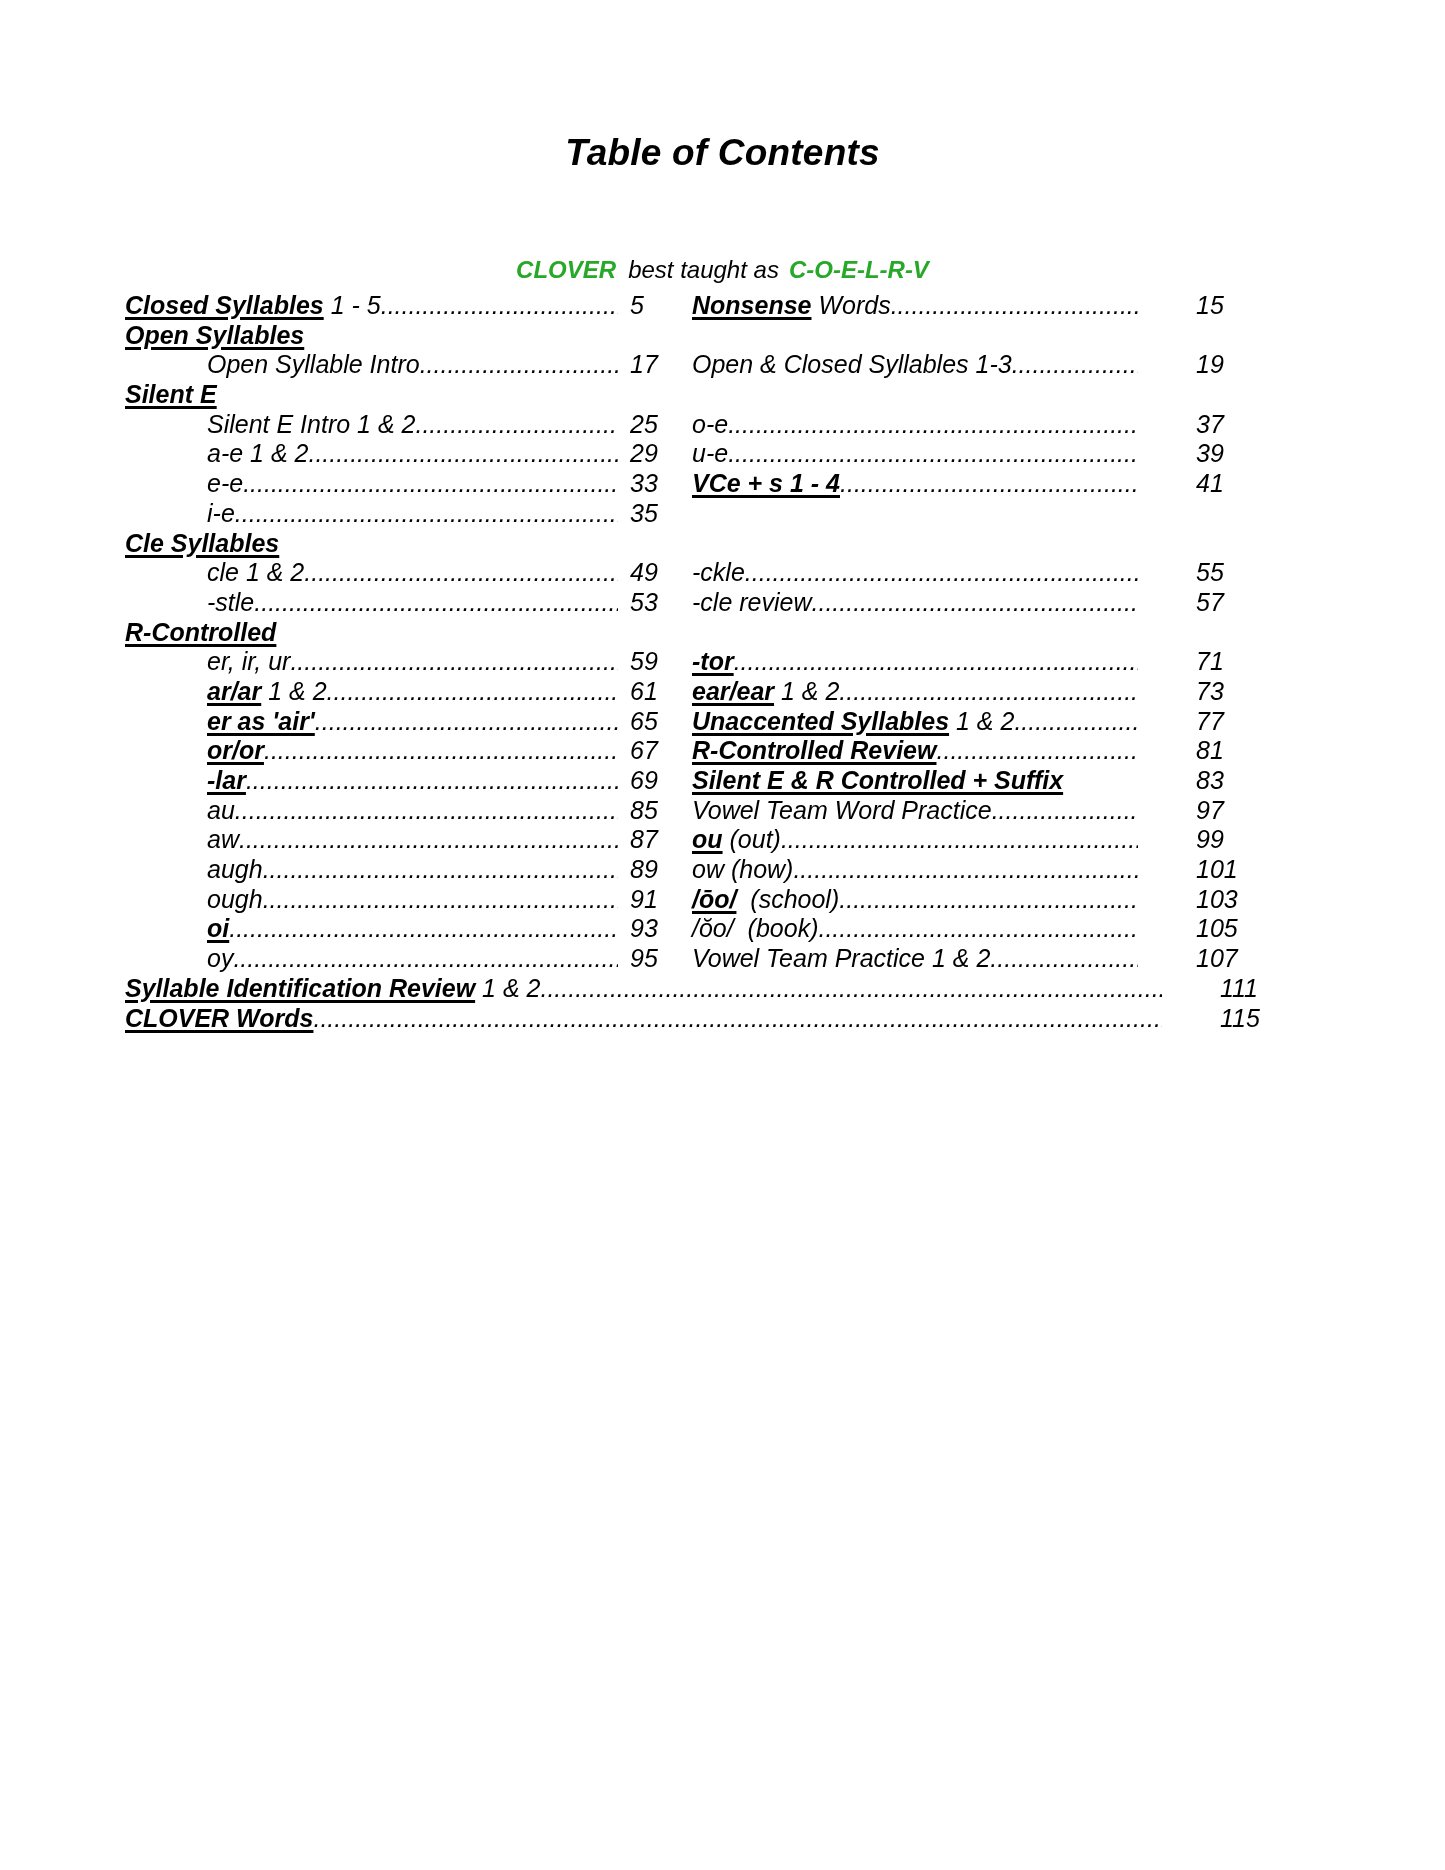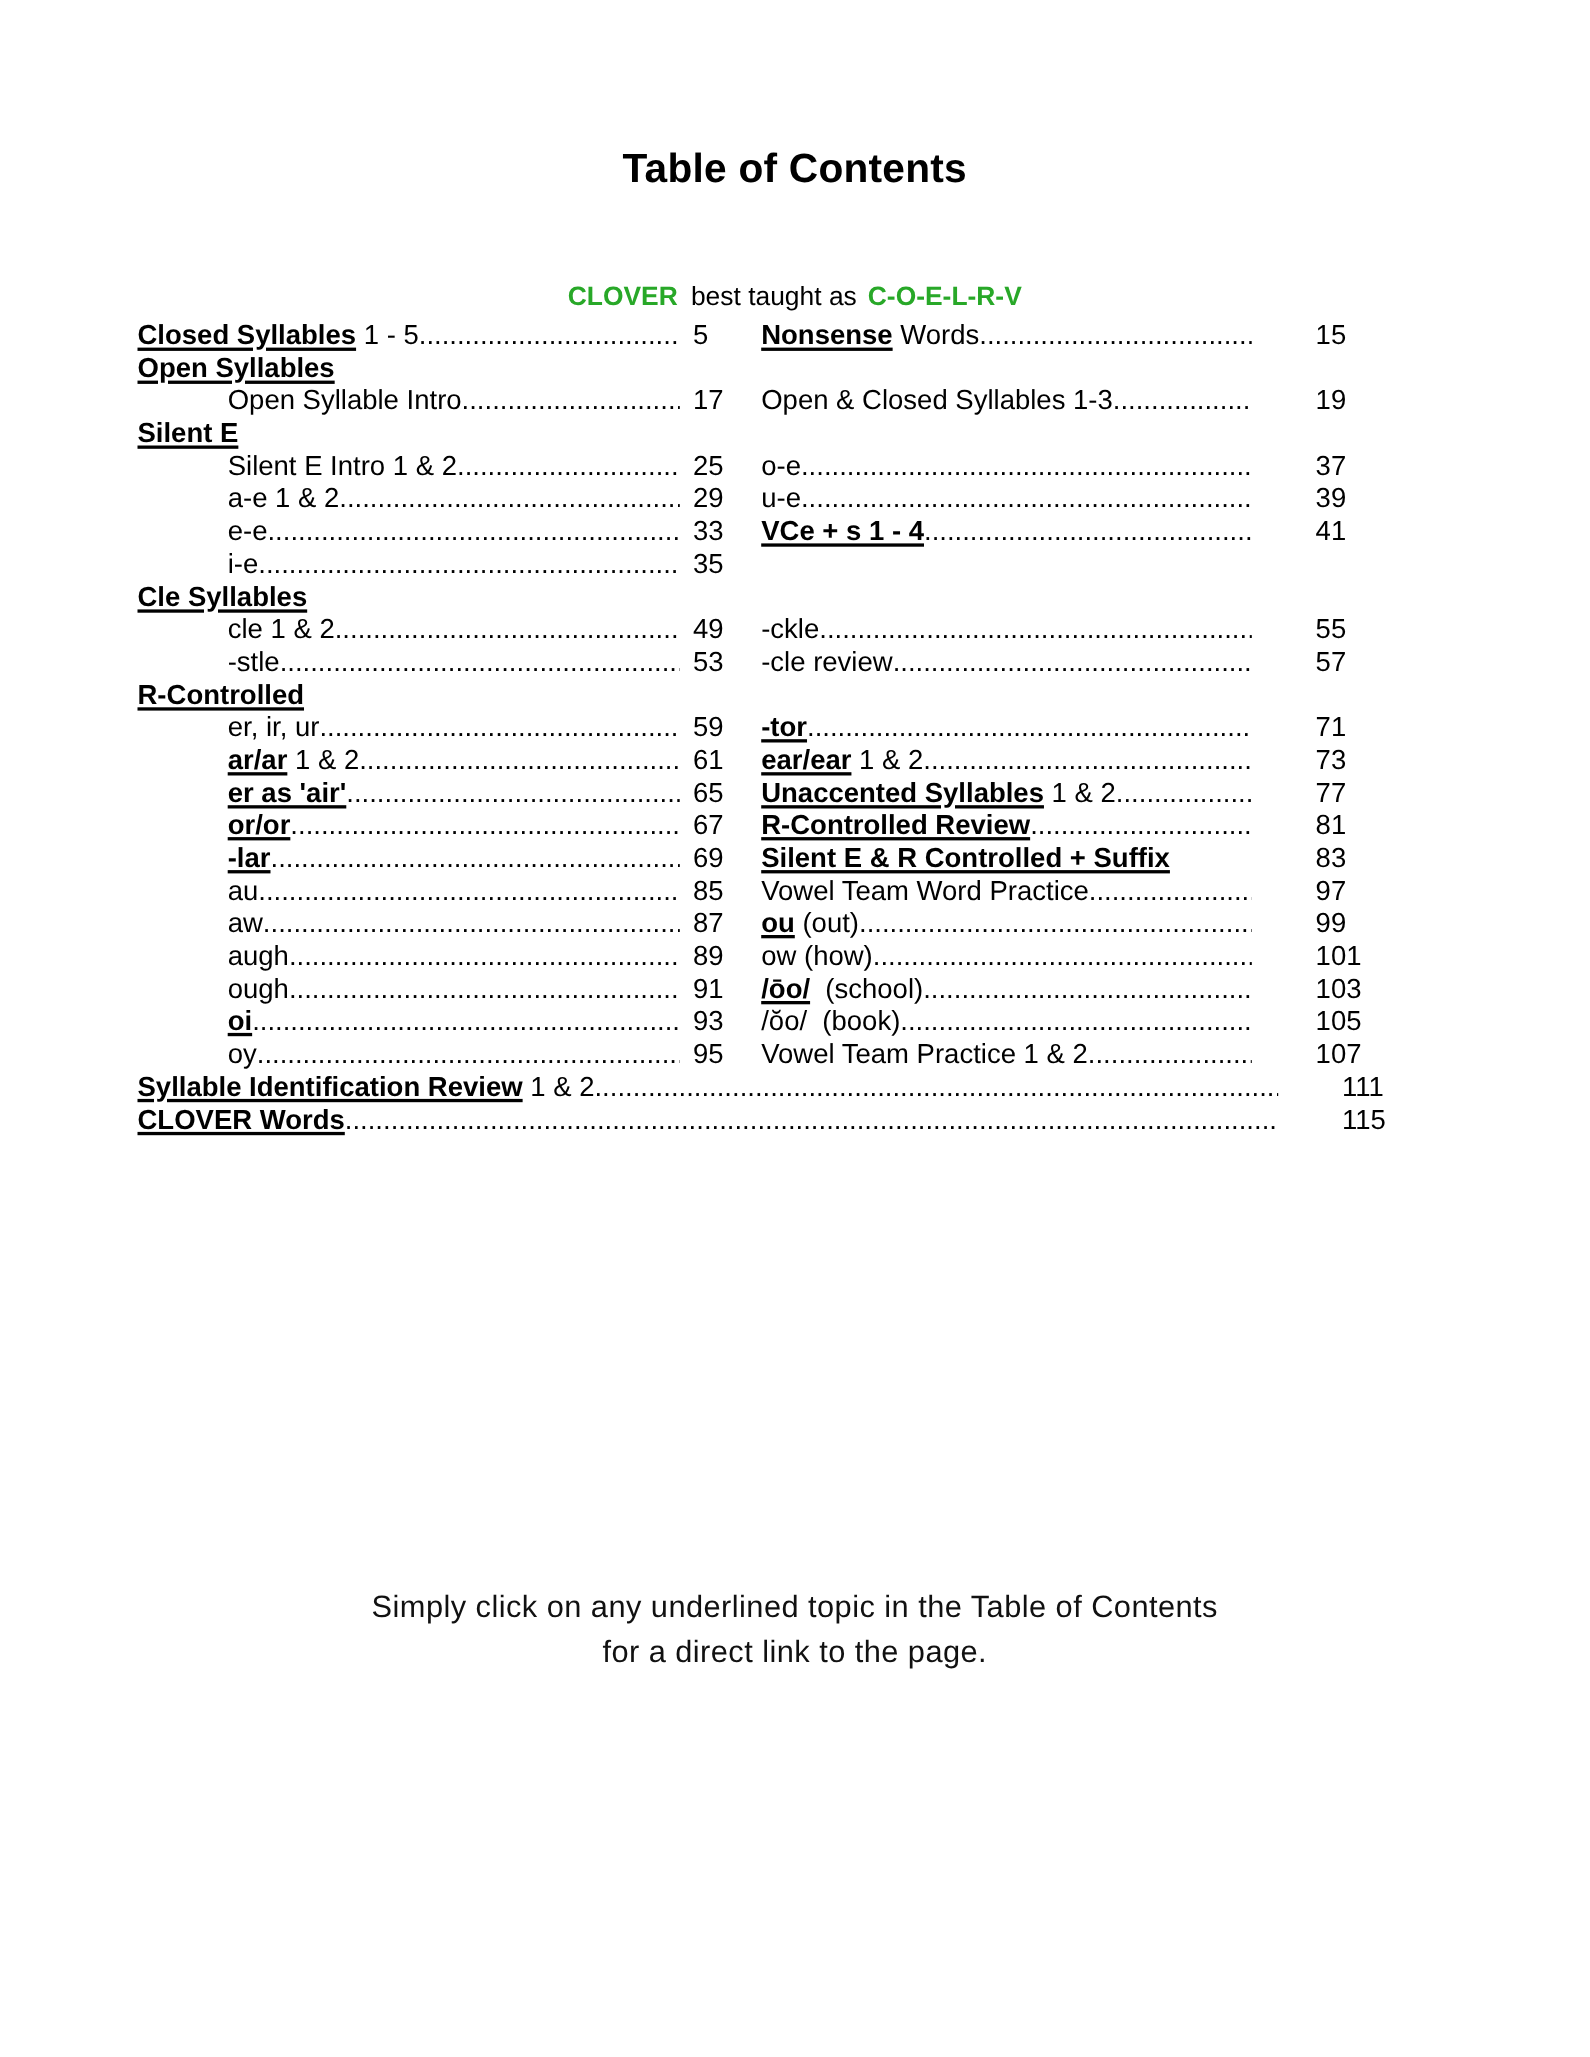--- a/index.html
+++ b/index.html
@@ -1,17 +1,17 @@
 <!DOCTYPE html>
 <html style="--accent-green: #28a828;"><head>
 <meta charset="utf-8">
 <style>
   html,body { margin:0; padding:0; background:#ffffff; }
   body { font-family:"Liberation Sans","DejaVu Sans",sans-serif; color:#000; }
-  .page { position:relative; width:1445px; height:1580px; background:#ffffff; margin:0 auto; overflow:hidden; }
+  .page { position:relative; width:1445px; height:1580px; background:#ffffff; margin:0 auto; overflow:hidden;font-style:italic; }
 
   .title { position:absolute; top:132px; left:0; right:0; text-align:center;
            font-size:37px; font-weight:bold; letter-spacing:0.2px; }
 
   .subtitle { position:absolute; top:256px; left:0; right:0; text-align:center;
               font-size:24px; white-space:pre; }
   .subtitle .accent { color:var(--accent-green,#28a828); font-weight:bold; }
   .subtitle .mid { margin:0 10px 0 12px; }
 
   .toc { position:absolute; top:291px; left:125px; width:1157px; }
@@ -63,17 +63,13 @@
       <div class="row"><div class="cell left indent"><span class="lbl"><span class="seg-text">au</span></span><span class="dots">............................................................................................................................................................................................................................</span><span class="num">85</span></div><div class="cell right"><span class="lbl"><span class="seg-text">Vowel Team Word Practice</span></span><span class="dots">............................................................................................................................................................................................................................</span><span class="num">97</span></div></div>
       <div class="row"><div class="cell left indent"><span class="lbl"><span class="seg-text">aw</span></span><span class="dots">............................................................................................................................................................................................................................</span><span class="num">87</span></div><div class="cell right"><span class="lbl"><span class="seg-link">ou</span><span class="seg-text"> (out)</span></span><span class="dots">............................................................................................................................................................................................................................</span><span class="num">99</span></div></div>
       <div class="row"><div class="cell left indent"><span class="lbl"><span class="seg-text">augh</span></span><span class="dots">............................................................................................................................................................................................................................</span><span class="num">89</span></div><div class="cell right"><span class="lbl"><span class="seg-text">ow (how)</span></span><span class="dots">............................................................................................................................................................................................................................</span><span class="num">101</span></div></div>
       <div class="row"><div class="cell left indent"><span class="lbl"><span class="seg-text">ough</span></span><span class="dots">............................................................................................................................................................................................................................</span><span class="num">91</span></div><div class="cell right"><span class="lbl"><span class="seg-link">/ōo/</span><span class="seg-text">  (school)</span></span><span class="dots">............................................................................................................................................................................................................................</span><span class="num">103</span></div></div>
       <div class="row"><div class="cell left indent"><span class="lbl"><span class="seg-link">oi</span></span><span class="dots">............................................................................................................................................................................................................................</span><span class="num">93</span></div><div class="cell right"><span class="lbl"><span class="seg-text">/ŏo/  (book)</span></span><span class="dots">............................................................................................................................................................................................................................</span><span class="num">105</span></div></div>
       <div class="row"><div class="cell left indent"><span class="lbl"><span class="seg-text">oy</span></span><span class="dots">............................................................................................................................................................................................................................</span><span class="num">95</span></div><div class="cell right"><span class="lbl"><span class="seg-text">Vowel Team Practice 1 &amp; 2</span></span><span class="dots">............................................................................................................................................................................................................................</span><span class="num">107</span></div></div>
       <div class="row"><div class="cell full"><span class="lbl"><span class="seg-link">Syllable Identification Review</span><span class="seg-text"> 1 &amp; 2</span></span><span class="dots">............................................................................................................................................................................................................................</span><span class="num">111</span></div></div>
       <div class="row"><div class="cell full"><span class="lbl"><span class="seg-link">CLOVER Words</span></span><span class="dots">............................................................................................................................................................................................................................</span><span class="num">115</span></div></div>
     </div>
 
-  <div class="footer">
-    <div>Simply click on any underlined topic in the Table of Contents</div>
-    <div>for a direct link to the page.</div>
-  </div>
 </div>
 
 </body></html>

